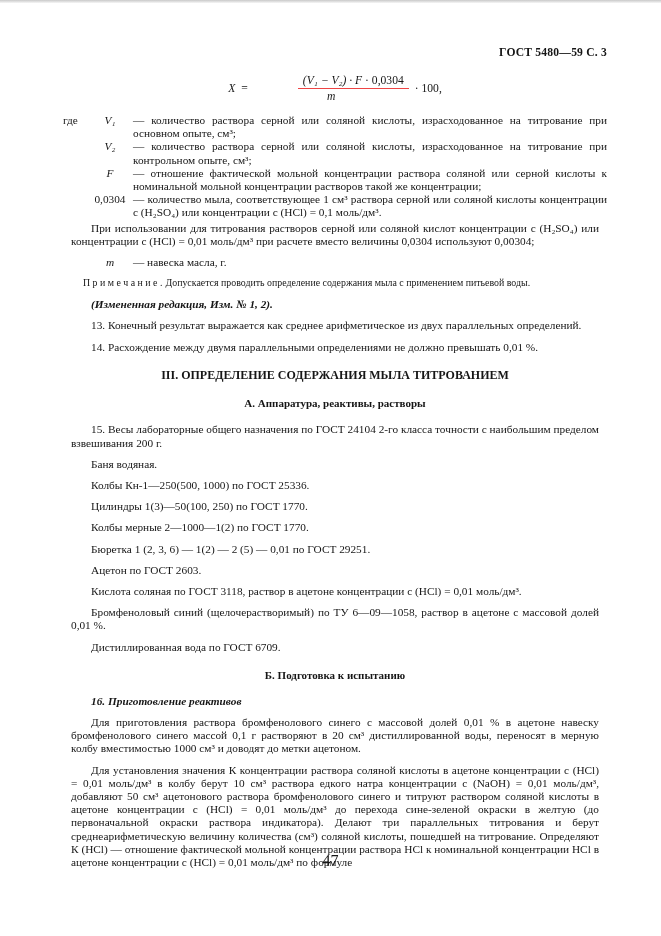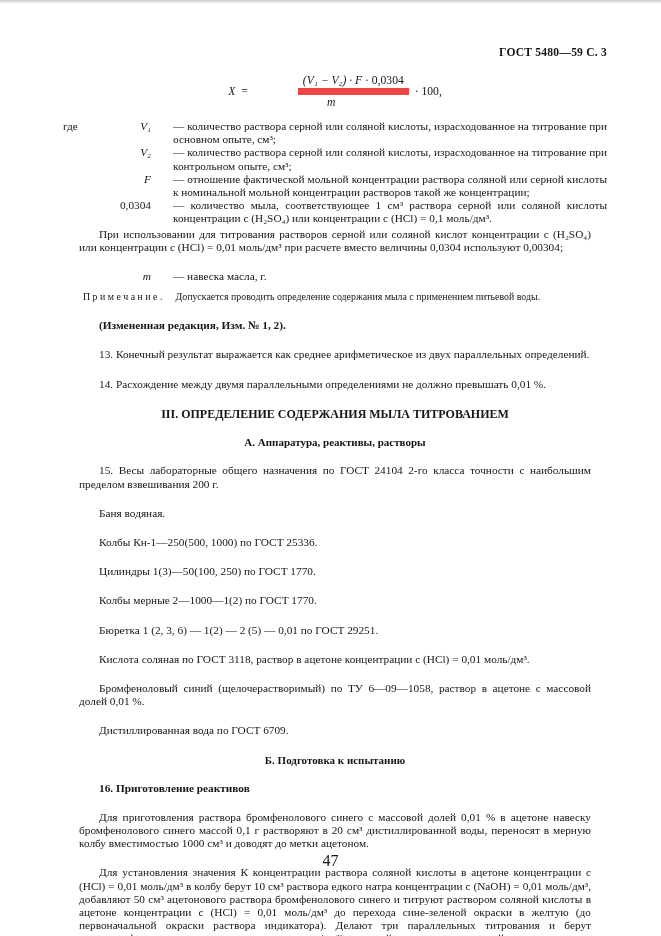--- a/index.html
+++ b/index.html
@@ -1,36 +1,36 @@
 <!DOCTYPE html>
 <html><head>
 <meta charset="utf-8">
 <style>
   html,body{margin:0;padding:0;background:#ffffff;}
   .page{position:relative;width:661px;height:936px;margin:0 auto;background:#ffffff;
     font-family:"Liberation Serif","DejaVu Serif",serif;color:#161616;
     padding:46px 54px 0 63px;box-sizing:border-box;overflow:hidden;}
   .scan-edge{position:absolute;top:0;left:0;right:0;height:3px;
     background:linear-gradient(#c9c9c9,#f6f6f6);}
-  .bold{font-weight:bold;}
+  .bold{font-weight:bold;font-style:italic;}
   .it{font-style:italic;}
   .header{text-align:right;font-size:11.6px;font-weight:bold;letter-spacing:.2px;}
   .formula{display:flex;justify-content:center;align-items:center;gap:6px;
     font-size:11.6px;margin:15px 0 11px;}
   .frac{display:inline-flex;flex-direction:column;align-items:center;}
-  .frac .num{padding:0 5px 1px;border-bottom:7px solid #ef4444;white-space:nowrap;margin-left:44px;}
+  .frac .num{padding:0 5px 1px;border-bottom:1px solid #ef4444;white-space:nowrap;margin-left:44px;}
   .frac .den{padding-top:1px;}
   .def-list{font-size:11.3px;line-height:13.2px;}
-  .def-row{display:grid;grid-template-columns:24px 42px 1fr;column-gap:22px;}
-  .def-term{text-align:right;white-space:nowrap;}
+  .def-row{display:grid;grid-template-columns:24px 42px 1fr;column-gap:2px;}
+  .def-term{text-align:center;white-space:nowrap;}
   .def-text{text-align:justify;}
-  .para{margin:16px;font-size:11.3px;line-height:13.2px;text-align:justify;text-indent:20px;}
+  .para{margin:8px;font-size:11.3px;line-height:13.2px;text-align:justify;text-indent:20px;}
   .mt2{margin-top:2px;}
   .note{margin:8px 0 9px;font-size:9.9px;line-height:12px;text-indent:20px;}
-  .note-label{margin-right:13px;}
+  .note-label{margin-right:3px;}
   .h-main{margin:14px 0 0;text-align:center;font-weight:bold;font-size:12px;line-height:14.5px;}
   .h-sub{margin:15px 0 14px;text-align:center;font-weight:bold;font-size:11px;}
   .m-row{margin-top:1px;}
   .page-number{position:absolute;left:0;right:0;bottom:66px;text-align:center;font-size:16px;}
 </style>
 </head>
 <body>
 
 <div class="page">
   <div class="scan-edge"></div>
@@ -95,20 +95,21 @@
   </div>
 
   <div class="h-sub">А. Аппаратура, реактивы, растворы</div>
 
   <p class="para">15. Весы лабораторные общего назначения по ГОСТ 24104 2-го класса точности с наибольшим пределом взвешивания 200 г.</p>
   <p class="para">Баня водяная.</p>
   <p class="para">Колбы Кн-1—250(500, 1000) по ГОСТ 25336.</p>
   <p class="para">Цилиндры 1(3)—50(100, 250) по ГОСТ 1770.</p>
   <p class="para">Колбы мерные 2—1000—1(2) по ГОСТ 1770.</p>
   <p class="para">Бюретка 1 (2, 3, 6) — 1(2) — 2 (5) — 0,01 по ГОСТ 29251.</p>
+  <p class="para">Ацетон по ГОСТ 2603.</p>
   <p class="para">Кислота соляная по ГОСТ 3118, раствор в ацетоне концентрации с (HCl) = 0,01 моль/дм³.</p>
   <p class="para">Бромфеноловый синий (щелочерастворимый) по ТУ 6—09—1058, раствор в ацетоне с массовой долей 0,01 %.</p>
   <p class="para">Дистиллированная вода по ГОСТ 6709.</p>
 
   <div class="h-sub">Б. Подготовка к испытанию</div>
 
   <p class="para bold">16. Приготовление реактивов</p>
 
   <p class="para">Для приготовления раствора бромфенолового синего с массовой долей 0,01 % в ацетоне навеску бромфенолового синего массой 0,1 г растворяют в 20 см³ дистиллированной воды, переносят в мерную колбу вместимостью 1000 см³ и доводят до метки ацетоном.</p>
   <p class="para">Для установления значения К концентрации раствора соляной кислоты в ацетоне концентрации с (HCl) = 0,01 моль/дм³ в колбу берут 10 см³ раствора едкого натра концентрации с (NaOH) = 0,01 моль/дм³, добавляют 50 см³ ацетонового раствора бромфенолового синего и титруют раствором соляной кислоты в ацетоне концентрации с (HCl) = 0,01 моль/дм³ до перехода сине-зеленой окраски в желтую (до первоначальной окраски раствора индикатора). Делают три параллельных титрования и берут среднеарифметическую величину количества (см³) соляной кислоты, пошедшей на титрование. Определяют К (HCl) — отношение фактической мольной концентрации раствора HCl к номинальной концентрации HCl в ацетоне концентрации с (HCl) = 0,01 моль/дм³ по формуле</p>

